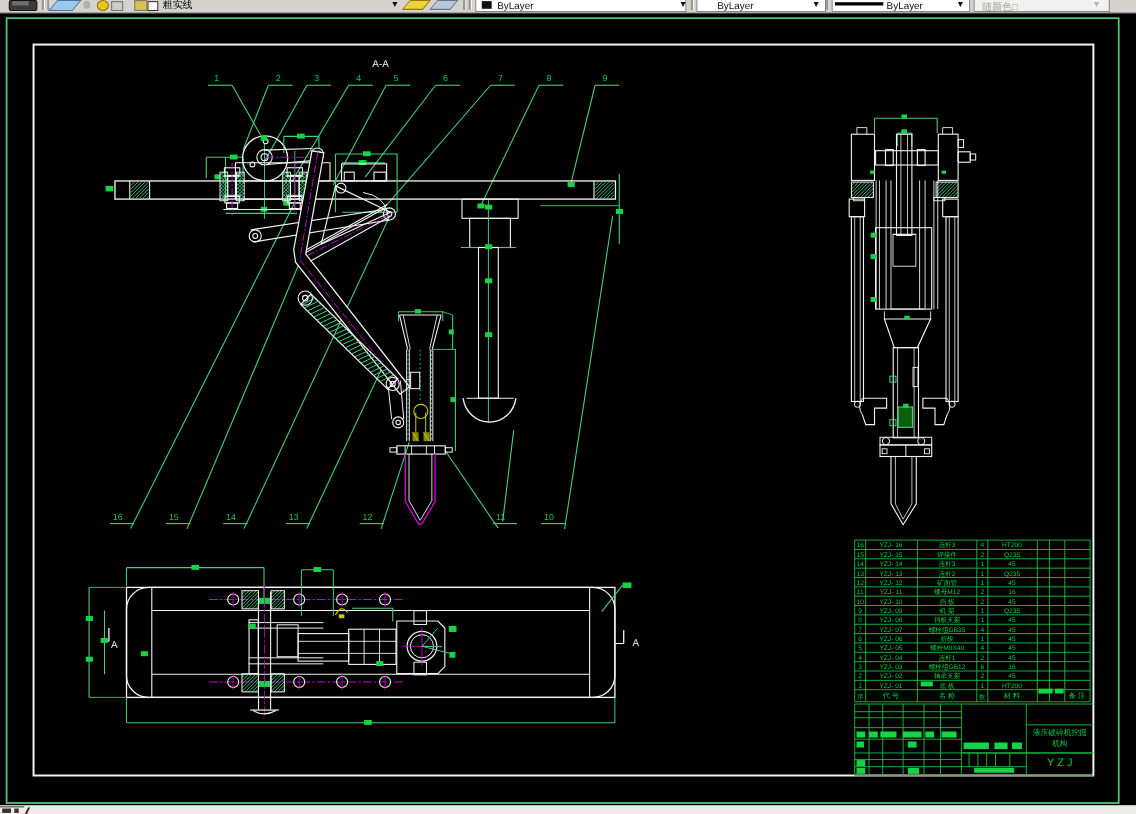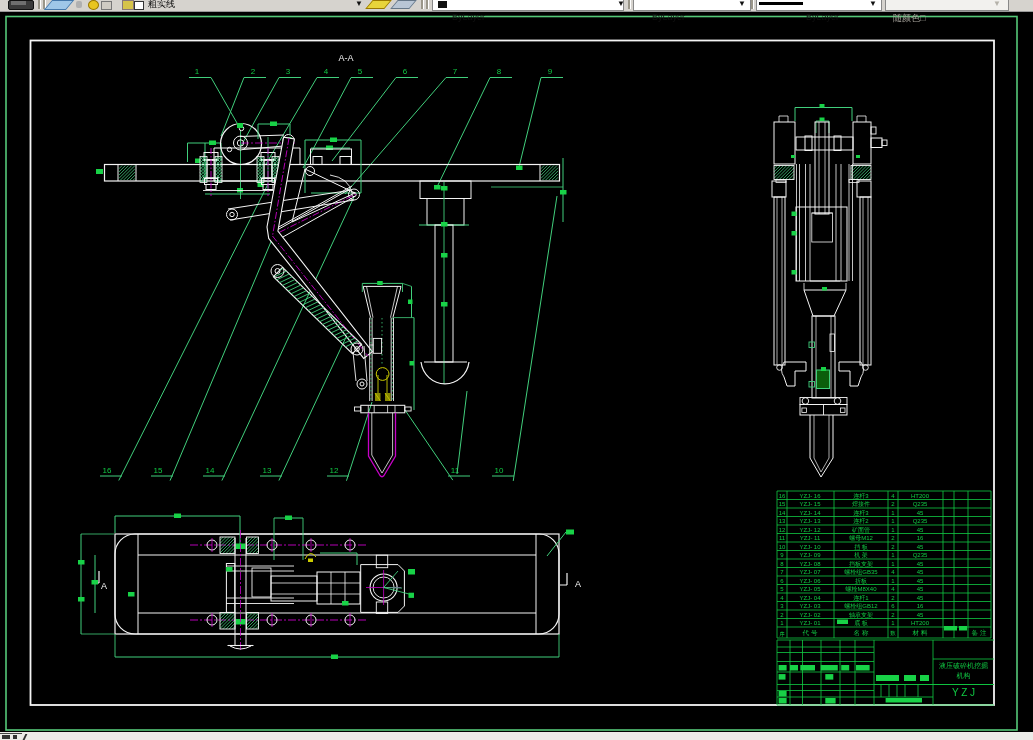--- a/index.html
+++ b/index.html
@@ -1,21 +1,21 @@
 <!DOCTYPE html>
 <html><head><meta charset="utf-8"><title>d</title>
 <style>
 html,body{margin:0;padding:0;background:#000;}
 #page{position:relative;width:1033px;height:740px;overflow:hidden;background:#000;font-family:"Liberation Sans",sans-serif;}
 .tb{position:absolute;left:0;top:0;width:1033px;height:12px;background:#d6d3ce;border-bottom:1px solid #999;box-sizing:border-box;}
 .sb{position:absolute;left:0;top:732px;width:1033px;height:8px;background:#ecebe8;}
 .ico{position:absolute;}
 .sep{position:absolute;top:0;width:2px;height:9px;background:#9a9689;border-right:1px solid #fff;}
 .combo{position:absolute;top:-3px;height:12px;background:#fff;border:1px solid #888;}
-.ctext{position:absolute;top:12px;font-size:9px;color:#111;font-family:"Liberation Sans",sans-serif;}
+.ctext{position:absolute;top:0px;font-size:9px;color:#111;font-family:"Liberation Sans",sans-serif;}
 </style></head>
 <body>
 <div id="page">
 <svg width="1033" height="740" viewBox="0 0 1033 740" style="position:absolute;left:0;top:0">
 <rect x="0" y="0" width="1033" height="740" fill="#000000"></rect>
 <rect x="6" y="16.5" width="1011" height="713.5" stroke="#55c878" stroke-width="1.6" fill="none"></rect>
 <rect x="30.5" y="40.5" width="963.5" height="664.5" stroke="#f4f4f4" stroke-width="1.8" fill="none"></rect>
 <text x="346" y="61" fill="#f4f4f4" font-size="9" text-anchor="middle" font-family="Liberation Sans, sans-serif">A-A</text>
 <text x="197" y="74" fill="#10c943" font-size="8" text-anchor="middle" font-family="Liberation Sans, sans-serif">1</text>
 <line x1="189" y1="77.5" x2="211" y2="77.5" stroke="#41cf7c" stroke-width="1"></line>

